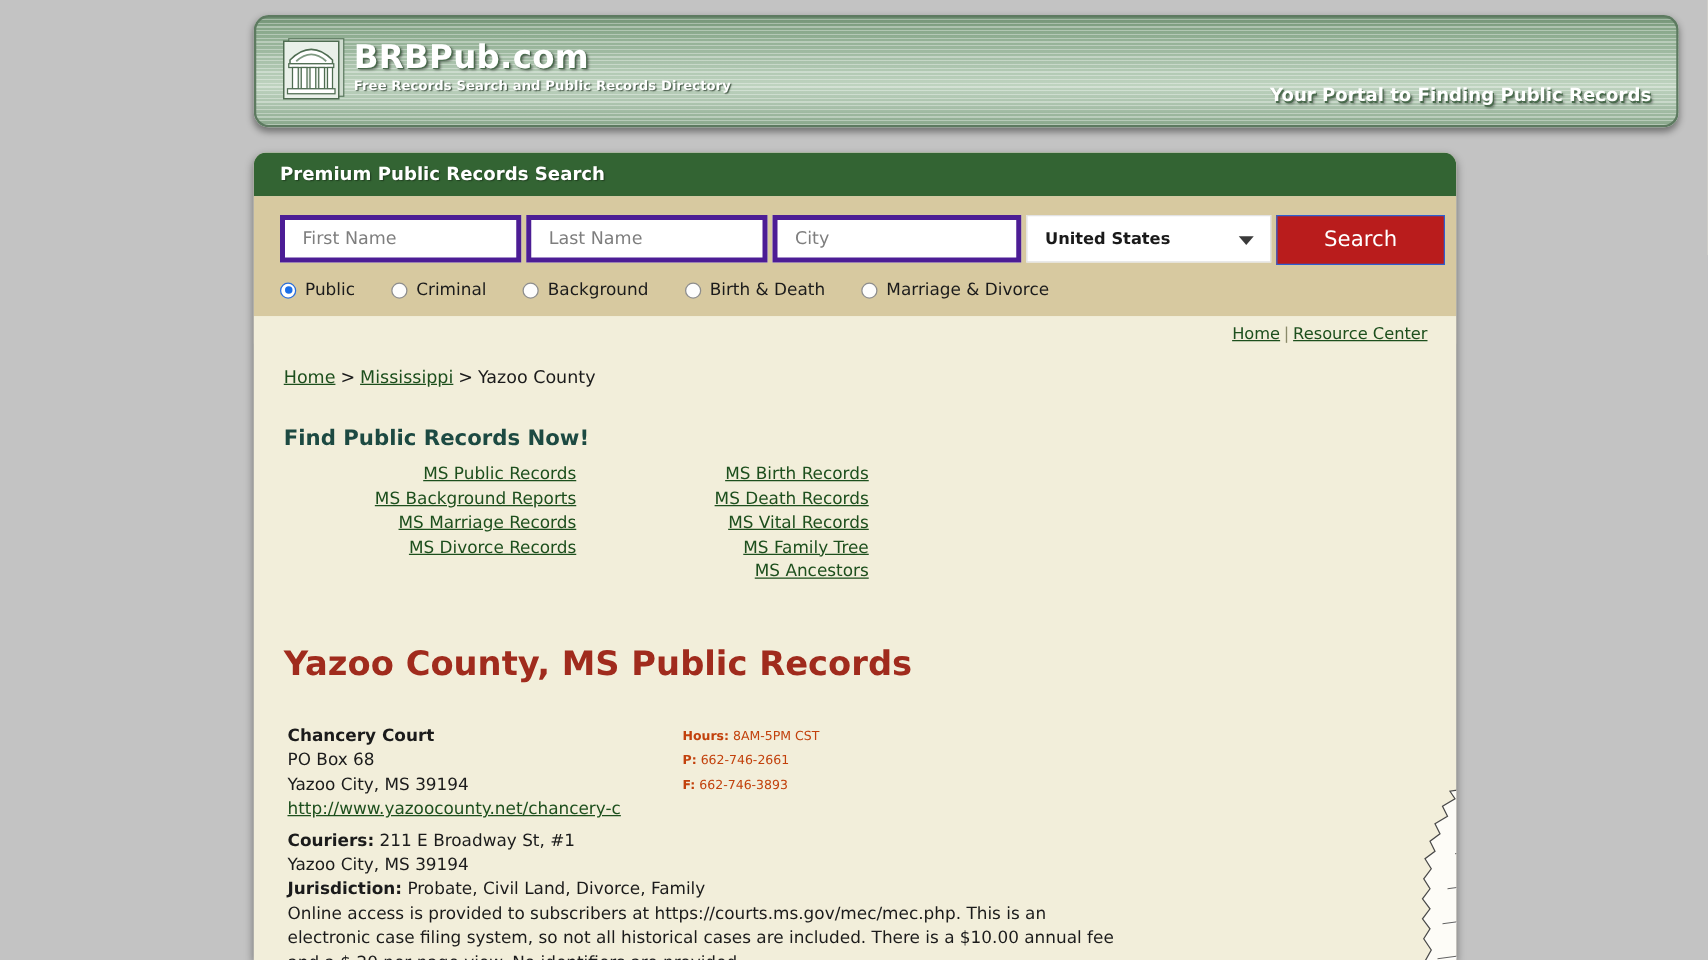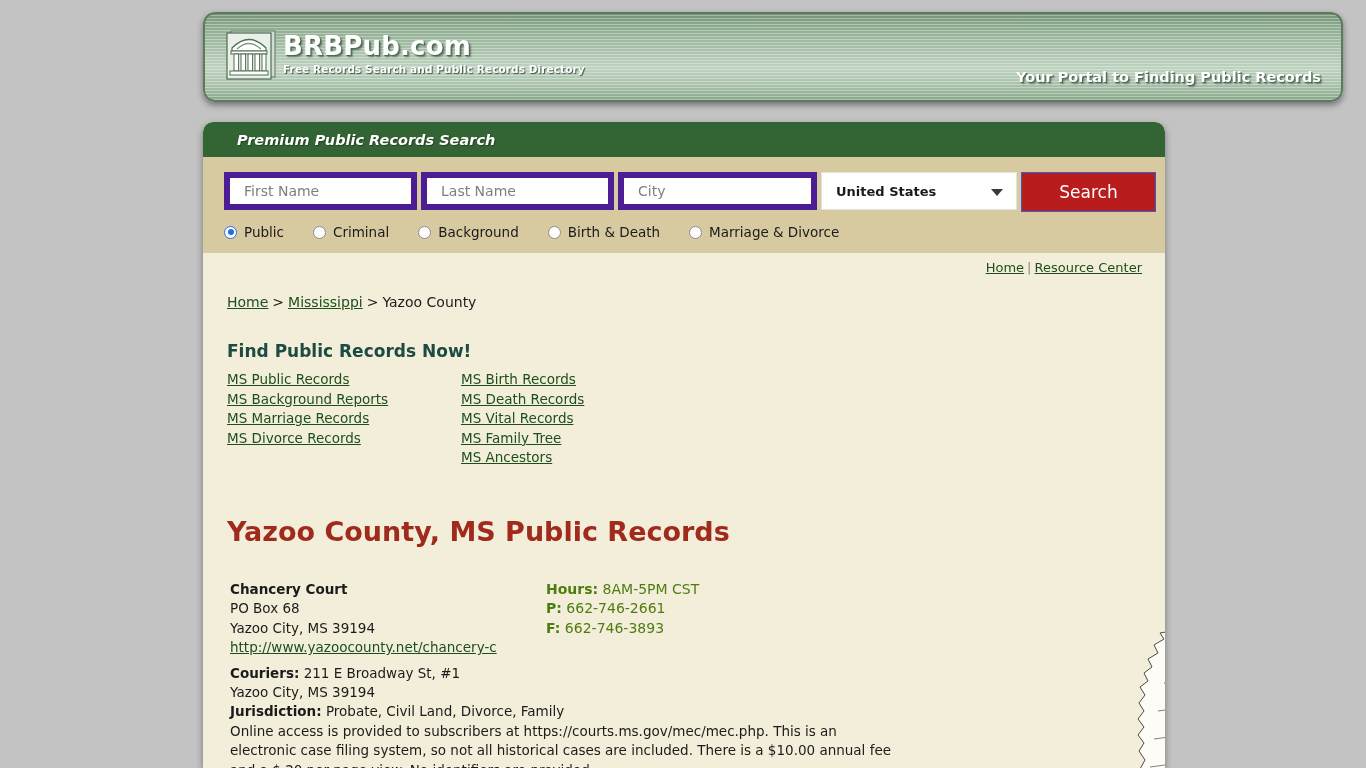--- a/index.html
+++ b/index.html
@@ -58,32 +58,31 @@
     box-shadow: 0 3px 7px rgba(0,0,0,0.40);
     overflow: hidden;
   }
 
   .panel-header {
     height: 35px; background: #336433;
     border-radius: 9px 9px 0 0;
     display: flex; align-items: center;
   }
   .panel-header-title {
-    margin-left: 34px; color: #ffffff;
+    margin-left: 21px; color: #ffffff;
     font-size: 14.5px; font-weight: bold;
     text-shadow: 1px 1px 1px rgba(0,0,0,0.35);
-    font-style: italic;
   }
 
   
   .search-area { background: #d7c9a0; padding: 15px 0 0 0; height: 96px; }
   .search-row { display: flex; align-items: flex-start; padding-left: 21px; }
 
   .txt-field {
-    height: 38px; background: #ffffff; border: 6px solid #4c1d95;
+    height: 38px; background: #ffffff; border: 4px solid #4c1d95;
     display: flex; align-items: center; padding-left: 14px;
     font-size: 14px; color: #7e7e7e;
     margin-right: 4px;
   }
   .f-first { width: 193px; }
   .f-last  { width: 193px; }
   .f-city  { width: 199px; }
 
   .sel-field {
     width: 196px; height: 38px; background: #ffffff; border: 1px solid #e2e2e2;
@@ -140,31 +139,31 @@
 
   
   .find-block { padding: 31px 16px 0 24px; }
   .find-title {
     font-size: 17px; font-weight: bold; color: #1d4a42; margin-bottom: 9px;
   }
   .find-cols { display: flex; }
   .find-col { width: 234px; }
   .find-col a {
     display: block; font-size: 13.5px; color: #1d4f1d;
-    line-height: 19.6px; margin-bottom: 0px;
+    line-height: 19.6px; margin-bottom: 0px; text-align: right;
   }
 
   
   .main-title {
     padding: 48px 0 0 24px;
     font-size: 27px; font-weight: bold; color: #a02b1d;
   }
   .court-block { padding: 33px 0 0 27px; display: flex; }
   .court-left { width: 316px; font-size: 13.5px; color: #1b1b1b; line-height: 19.4px; }
-  .court-right { font-size: 14px; color: #4d7c0f; line-height: 19.4px; }
+  .court-right { font-size: 10px; color: #c2410c; line-height: 19.4px; }
   .court-left b, .court-right b { font-weight: bold; }
   .court-left a { color: #1d4f1d; text-decoration: underline; }
 
   .detail-block {
     padding: 6px 0 0 27px; width: 690px;
     font-size: 13.5px; color: #1b1b1b; line-height: 19.4px;
   }
   .detail-block b { font-weight: bold; }
 
   

